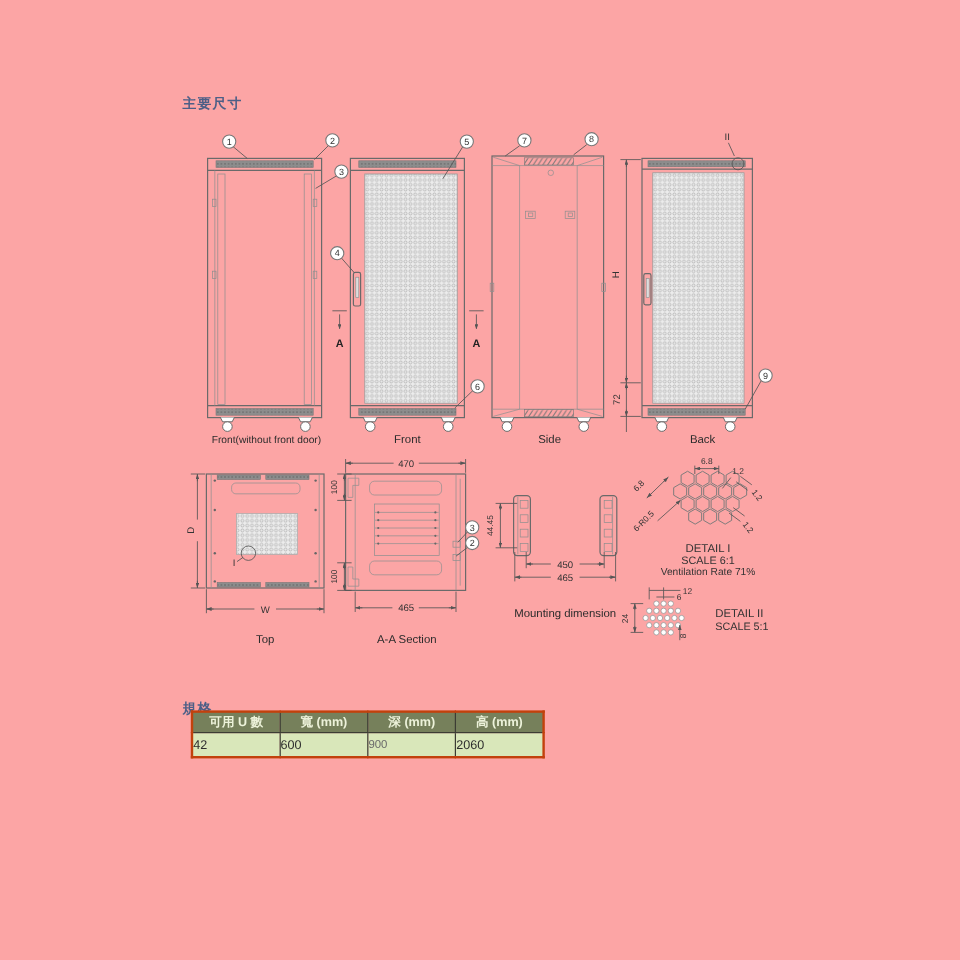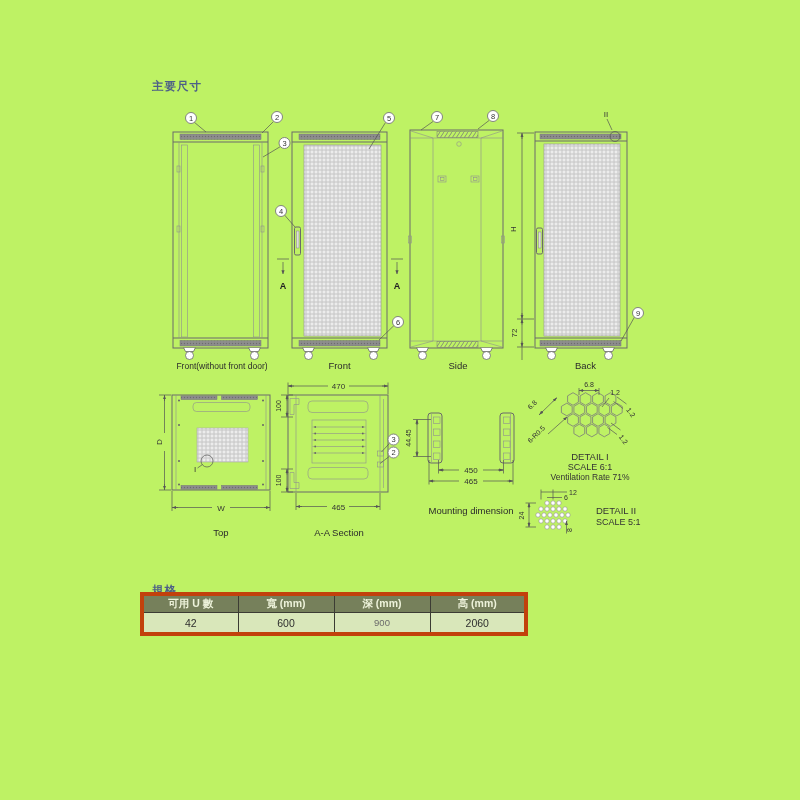--- a/index.html
+++ b/index.html
@@ -1,40 +1,40 @@
 <!DOCTYPE html>
 <html><head>
 <meta charset="utf-8">
 <style>
   html,body{margin:0;padding:0;background:#fff;}
-  .page{position:relative;width:800px;height:800px;background:#bef264;overflow:hidden;
+  .page{position:relative;width:800px;height:800px;background:#fca5a5;overflow:hidden;
         font-family:"Liberation Sans",sans-serif;}
   .sec-title{position:absolute;color:#4D5F87;font-size:11.5px;font-weight:bold;letter-spacing:1px;}
   #t-main{left:152px;top:79px;}
   #t-specs{left:152px;top:583px;}
   svg{position:absolute;left:0;top:0;}
   svg text{font-family:"Liberation Sans",sans-serif;fill:#333;}
   .ln{stroke:#6a6a6a;stroke-width:1;fill:none;}
   .thin{stroke:#8f8f8f;stroke-width:.6;fill:none;}
   .strip{stroke:#777;stroke-width:.5;}
   .dl{stroke:#555;stroke-width:.7;fill:none;}
   .dt{font-size:8px;fill:#333;}
   .dts{font-size:7px;fill:#333;}
   .lbl{font-size:9.5px;fill:#2b2b2b;}
   .lbl-sm{font-size:8.5px;fill:#2b2b2b;}
   .co{fill:#fff;stroke:#777;stroke-width:.9;}
   .con{font-size:7.5px;fill:#333;}
   .amark{font-size:9px;font-weight:bold;fill:#222;}
   .dot{fill:#666;stroke:none;}
-  table.spec{position:absolute;left:140px;top:592px;width:388px;table-layout:fixed;
-             border-collapse:collapse;border:4px solid #c2410c;}
+  table.spec{position:absolute;left:159px;top:592px;width:295px;table-layout:fixed;
+             border-collapse:collapse;border:2px solid #c2410c;}
   table.spec th{background:#76805B;color:#EDF2DA;font-size:10.5px;font-weight:bold;
                 height:16px;padding:0;border:1px solid #3C3C34;text-align:center;}
   table.spec td{background:#D9E7BA;color:#2e2e2e;font-size:10.5px;height:19px;padding:0;
-                border:1px solid #3C3C34;text-align:center;}
+                border:1px solid #3C3C34;text-align:left;}
   table.spec td.muted{color:#6b6b6b;font-size:9.5px;}
 </style>
 </head>
 <body>
 
 <div class="page">
 
   <div class="sec-title" id="t-main">主要尺寸</div>
   <div class="sec-title" id="t-specs">規格</div>
 

